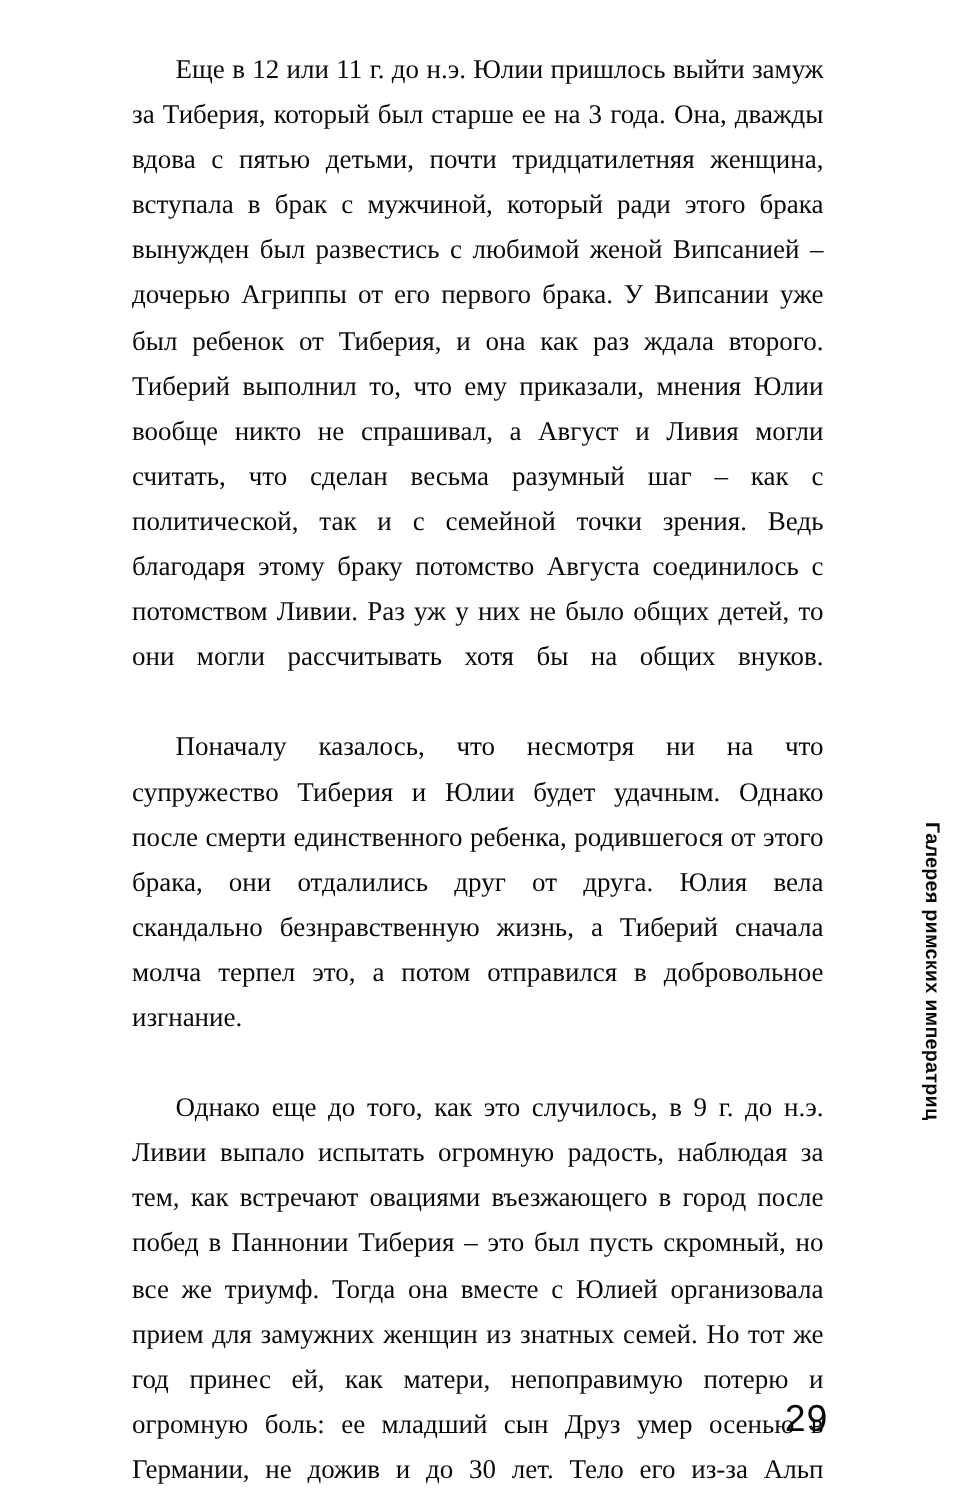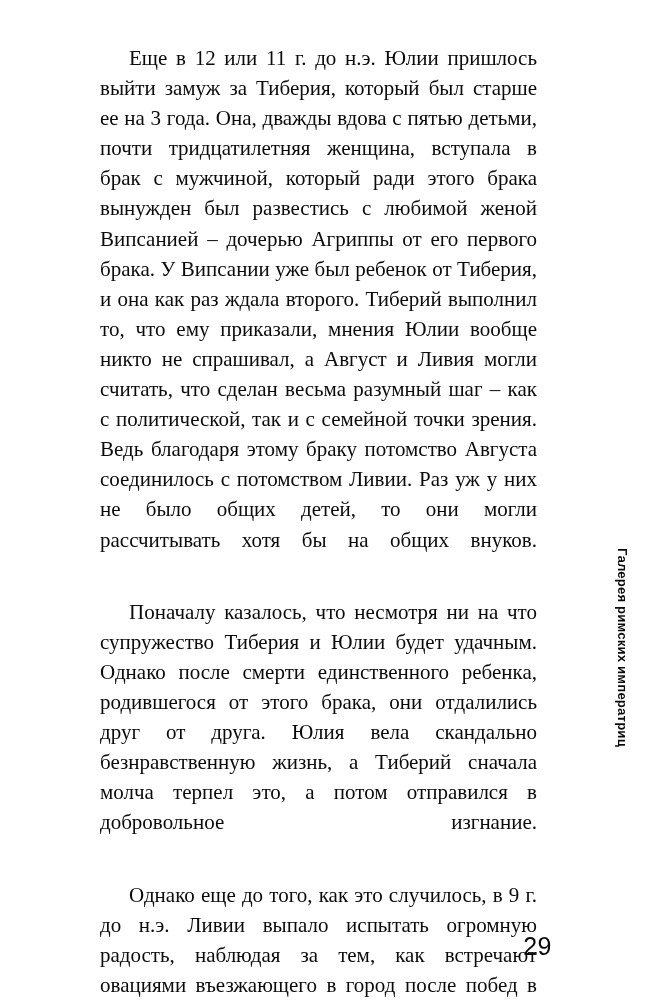--- a/index.html
+++ b/index.html
@@ -27,26 +27,26 @@
 
   
   #text-column {
     position: absolute;
     left: 88px;
     top: 31px;
     width: 461px;
   }
 
   .para {
-    margin: 12px;
+    margin: 0;
     padding: 0;
     text-align: justify;
     text-justify: inter-word;
     text-indent: 29px;
-    font-size: 21px;
+    font-size: 18px;
     line-height: 30.1px;
     letter-spacing: 0px;
     word-spacing: 0.2px;
     color: #0a0a0a;
     hyphens: manual;
   }
   .para + .para {
     margin-top: 0px;
   }
   

